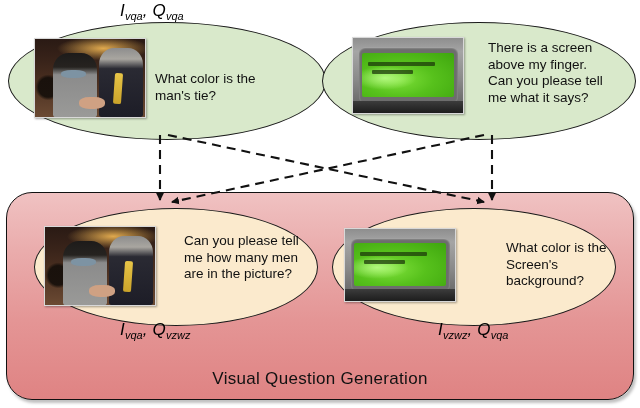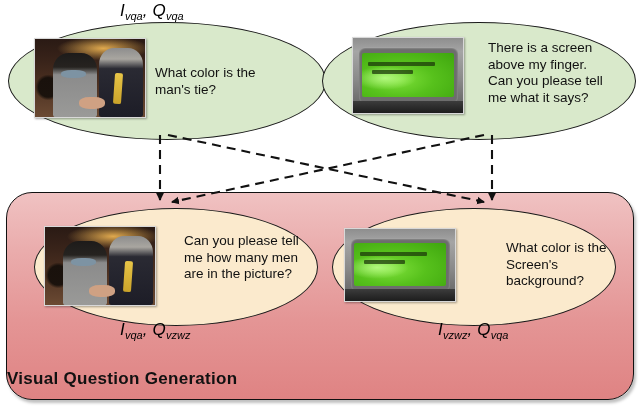--- a/index.html
+++ b/index.html
@@ -14,36 +14,36 @@
   .lbl-tl{left:120px;top:1px;}
   .lbl-tr{left:432px;top:1px;}
   .lbl-bl{left:120px;top:320px;}
   .lbl-br{left:438px;top:320px;}
 
   
   .redbox{position:absolute;left:6px;top:192px;width:626px;height:206px;
           border:1.5px solid #111;border-radius:26px;
           background:linear-gradient(180deg,#f0c2c2 0%,#eaacac 28%,#e49595 62%,#df8383 100%);
           box-shadow:2px 3px 3px rgba(0,0,0,.25);}
-  .vqg-title{position:absolute;left:0;right:0;bottom:10px;text-align:left;
-             font-size:17px;font-weight:bold;letter-spacing:.3px;color:#111;}
+  .vqg-title{position:absolute;left:0;right:0;bottom:10px;text-align:center;
+             font-size:17px;font-weight:normal;letter-spacing:.3px;color:#111;}
 
   
   .ell{position:absolute;border:1.4px solid #1a1a1a;border-radius:50%;}
   .ell-green{background:#d9e9cb;}
   .ell-cream{background:#fbeacd;}
 
   .ell-tl{left:8px;top:22px;width:316px;height:116px;}
   .ell-tr{left:322px;top:22px;width:312px;height:116px;}
   .ell-bl{left:34px;top:208px;width:282px;height:116px;}
   .ell-br{left:332px;top:208px;width:282px;height:116px;}
 
   
   .qtext{position:absolute;font-size:13.5px;line-height:16.5px;color:#111;}
-  .q-tl{left:155px;top:65px;width:128px;}
+  .q-tl{left:155px;top:71px;width:128px;}
   .q-tr{left:488px;top:40px;width:122px;}
   .q-bl{left:184px;top:233px;width:118px;}
   .q-br{left:464px;top:240px;width:120px;margin-left:42px;}
 
   
   .photo{position:absolute;overflow:hidden;border:1px solid #d8d8d8;
          box-shadow:1px 1px 2px rgba(0,0,0,.35);}
   .ph-tl{left:34px;top:38px;width:110px;height:78px;}
   .ph-bl{left:44px;top:226px;width:110px;height:78px;}
   .ph-tr{left:352px;top:37px;width:110px;height:75px;}

